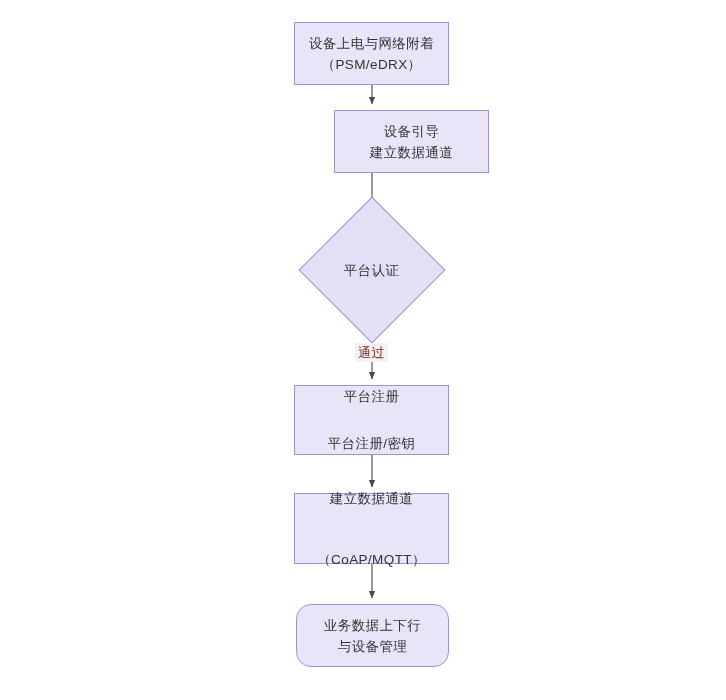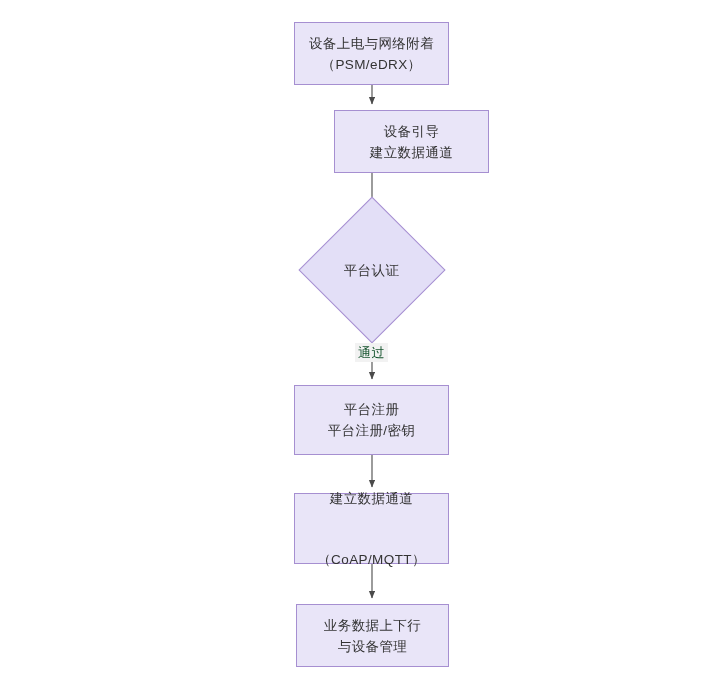--- a/index.html
+++ b/index.html
@@ -55,21 +55,21 @@
     display: block;
   }
   .node-line {
     display: block;
     text-align: center;
   }
   .edge-label {
     position: absolute;
     font-size: 13px;
     line-height: 17px;
-    color: #14532d;
+    color: #7f1d1d;
     background: #f2f2f2;
     padding: 1px 3px;
     white-space: nowrap;
     letter-spacing: 0.4px;
   }
 </style>
 </head>
 <body>
 
 <div id="flow-canvas">
@@ -96,28 +96,28 @@
     <span class="node-line">设备引导</span>
     <span class="node-line">建立数据通道</span>
   </div>
 
   <div class="node node-diamond" style="left:320px; top:218px;">
     <span class="diamond-text node-line">平台认证</span>
   </div>
 
   <div class="edge-label" style="left:355px; top:343px;">通过</div>
 
-  <div class="node node-rect" style="left:294px; top:385px; width:155px; height:70px;">
+  <div class="node node-rect" style="left:294px; top:385px; width:155px; height:70px;justify-content:space-between;">
     <span class="node-line">平台注册</span>
     <span class="node-line">平台注册/密钥</span>
   </div>
 
   <div class="node node-rect" style="left:294px; top:493px; width:155px; height:71px;gap:40px;">
     <span class="node-line">建立数据通道</span>
     <span class="node-line">（CoAP/MQTT）</span>
   </div>
 
-  <div class="node node-rect" style="left:296px; top:604px; width:153px; height:63px;">
+  <div class="node node-rect" style="left:296px; top:604px; width:153px; height:63px;border-radius:15px;">
     <span class="node-line">业务数据上下行</span>
     <span class="node-line">与设备管理</span>
   </div>
 
 </div>
 
 </body></html>

